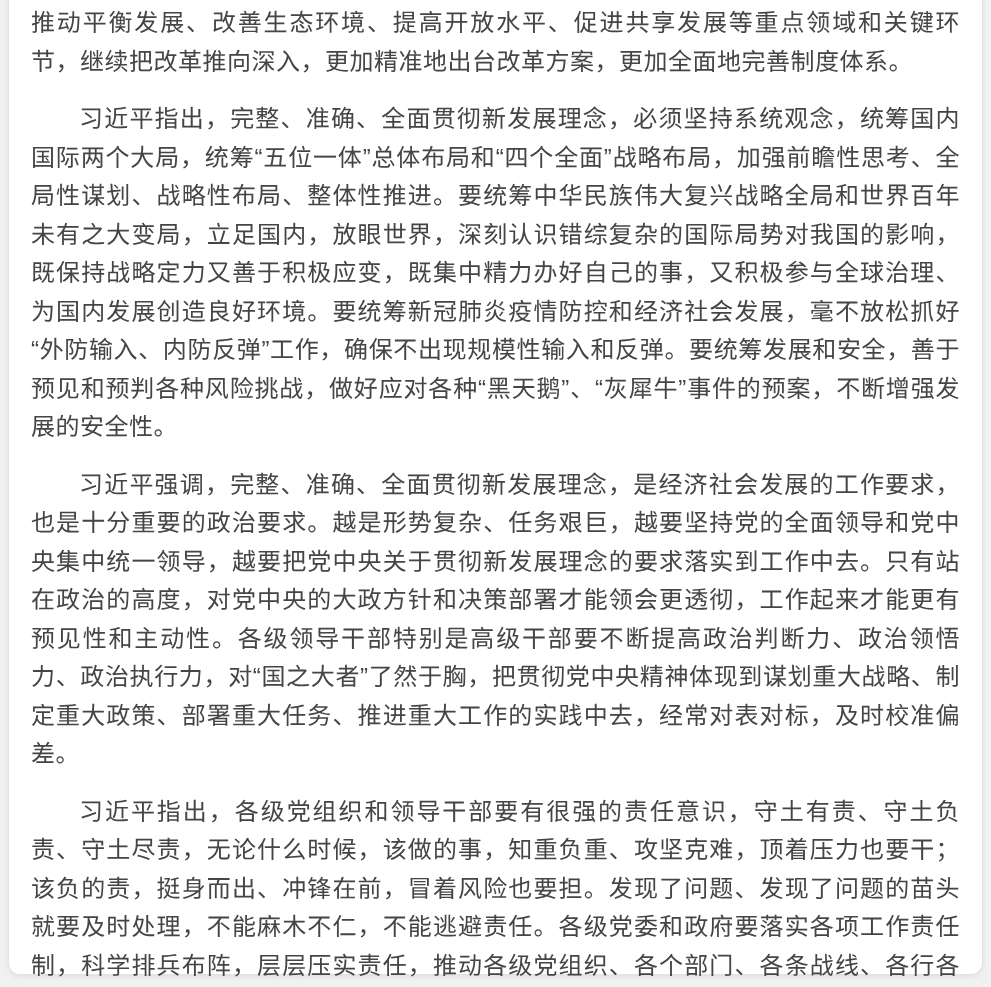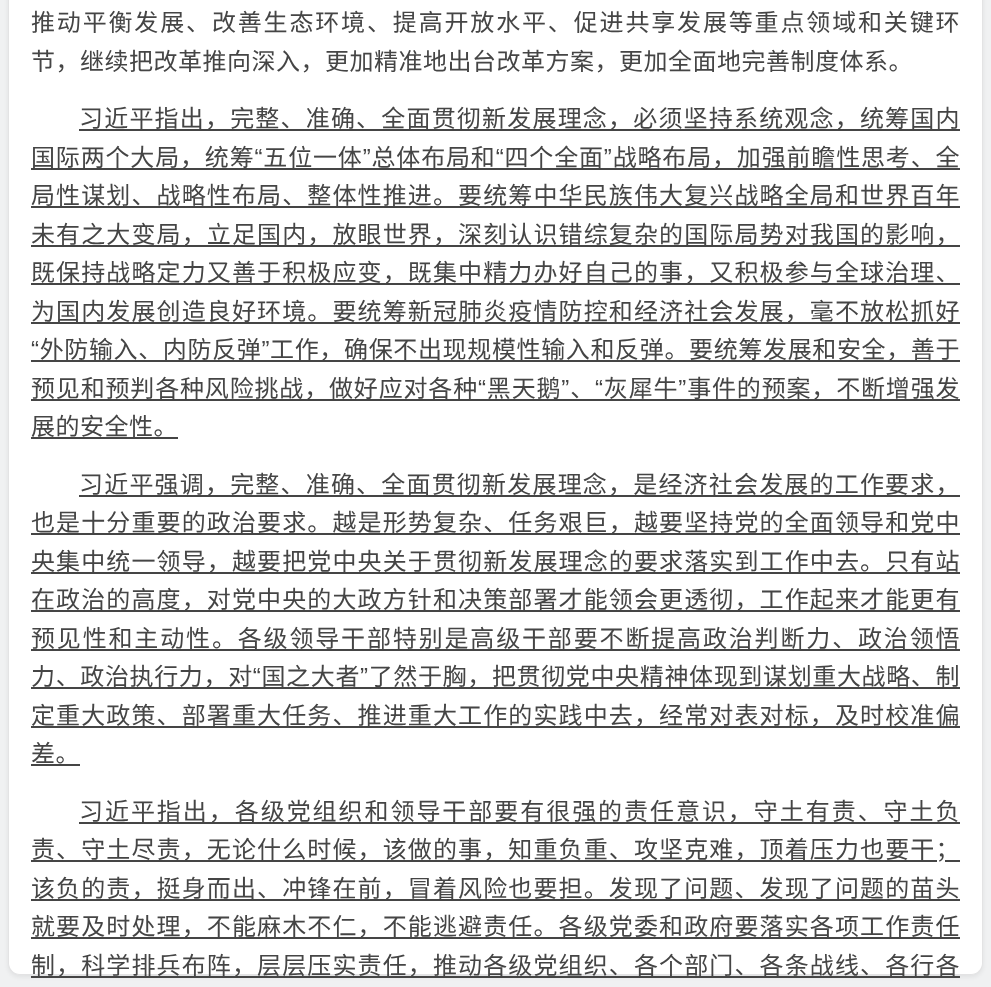--- a/index.html
+++ b/index.html
@@ -41,21 +41,20 @@
     font-size: 24px;
     line-height: 38.5px;
     letter-spacing: 0.5px;
     color: #454545;
     text-align: justify;
     text-justify: inter-ideograph;
     word-break: break-all;
   }
   .article-body p + p {
     margin-top: 19px;
-    text-decoration: underline;
   }
   .article-body p.indented {
     text-indent: 2em;
   }
 </style>
 </head>
 <body>
 
 <div class="page-wrap">
   <div class="article-card">

